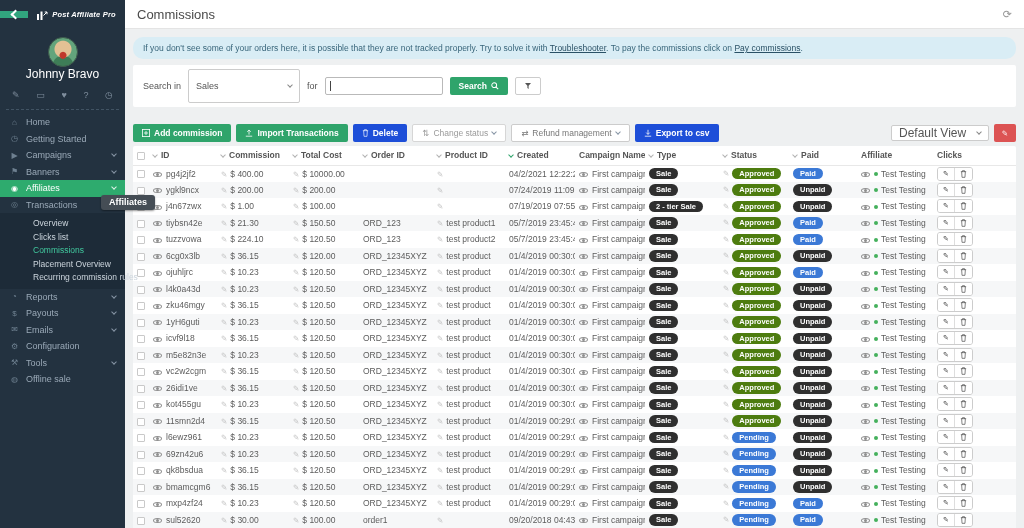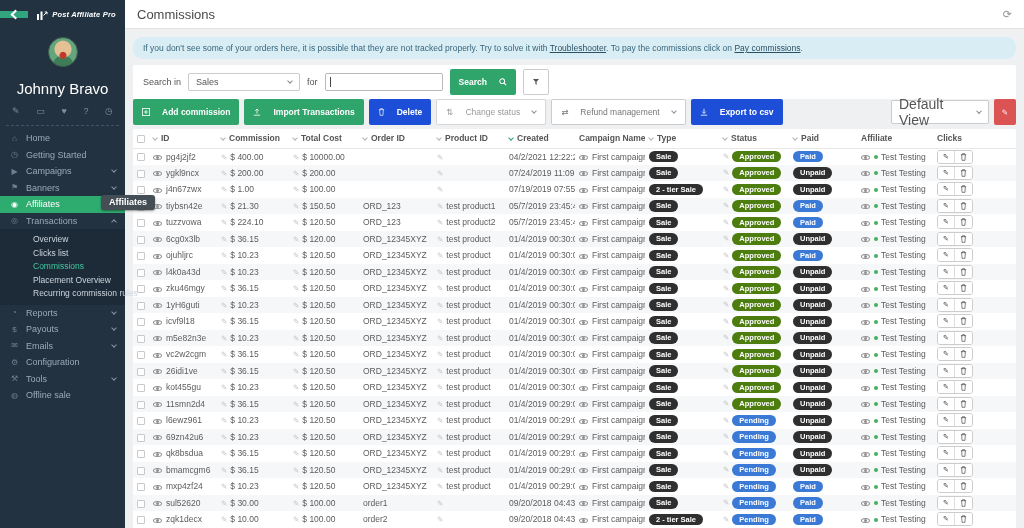--- a/index.html
+++ b/index.html
@@ -15,21 +15,21 @@
   .logo { flex:1; display:flex; align-items:center; justify-content:center; gap:4px; }
   .logo-text { color:#fff; font-size:7.5px; font-weight:bold; font-style:italic; letter-spacing:.2px; }
   .profile { text-align:center; padding-top:8px; }
   .avatar { width:30px; height:30px; border-radius:50%; margin:0 auto;
     background:
       radial-gradient(circle at 50% 62%, #c0392b 0 3px, rgba(0,0,0,0) 4px),
       radial-gradient(circle at 50% 40%, #e3c194 0 8px, rgba(0,0,0,0) 9px),
       radial-gradient(circle at 50% 100%, #3e7d57 0 10px, rgba(0,0,0,0) 11px),
       #63a57c;
     border:1px solid #3e5a4c; }
-  .username { color:#fff; font-size:15px; margin-top:13px; }
+  .username { color:#fff; font-size:12px; margin-top:0; }
   .quick-icons { display:flex; justify-content:space-between; padding:9px 12px 7px 12px; }
   .qico { color:#7f8e9d; font-size:9px; line-height:10px; cursor:pointer; }
   .dash { border-bottom:1px dashed #415363; margin:2px 6px 4px 6px; }
   .menu .mi { height:16.5px; display:flex; align-items:center; padding:0 9px; gap:6px; font-size:9px; color:#9aa9b7; cursor:pointer; }
   .mico { width:11px; text-align:center; font-size:8px; color:#6e8090; flex:0 0 11px; }
   .mlabel { flex:1; white-space:nowrap; overflow:hidden; }
   .chev { width:4px; height:4px; border-right:1px solid #8795a5; border-bottom:1px solid #8795a5; display:inline-block; transform:rotate(45deg); margin-top:-2px; }
   .chev-up { transform:rotate(-135deg); margin-top:2px; }
   .mi-active { background:#2eab6e; }
   .mi-active .mlabel, .mi-active .mico { color:#fff; }
@@ -42,36 +42,36 @@
   .main { flex:1; display:flex; flex-direction:column; min-width:0; }
   .topbar { height:29px; background:#fff; border-bottom:1px solid #e4e4e4; display:flex; align-items:center; padding:0 12px; }
   .page-title { font-size:13px; color:#4a4a4a; }
   .refresh { margin-left:auto; color:#9a9a9a; font-size:11px; cursor:pointer; }
   .content { flex:1; padding:8px; overflow:hidden; }
 
   .banner { background:#d9edf5; border-radius:10px; padding:6px 10px; font-size:8.5px; color:#38657a; }
   .banner a { color:#2a5166; text-decoration:underline; cursor:pointer; }
 
   .search-panel { background:#fff; margin-top:6px; border-radius:2px; padding:4px 10px; display:flex; align-items:center; gap:7px; font-size:9px; color:#555; }
-  .select { border:1px solid #ccc; border-radius:2px; height:18px; display:flex; align-items:center; padding:0 7px; gap:6px; background:#fff; cursor:pointer; }
+  .select { border:1px solid #ccc; border-radius:2px; height:34px; display:flex; align-items:center; padding:0 7px; gap:6px; background:#fff; cursor:pointer; }
   .select .chev { border-color:#888; margin-left:auto; }
   .sel-search { width:112px; }
   .search-input { width:118px; height:18px; border:1px solid #b9b9b9; border-radius:2px; background:#fff; display:flex; align-items:center; padding:0 4px; }
   .caret { width:1px; height:10px; background:#444; display:inline-block; }
-  .btn { height:26px; border:none; border-radius:2px; font-size:8.5px; display:inline-flex; align-items:center; gap:12px; padding:0 9px; cursor:pointer; font-family:inherit; }
+  .btn { height:18px; border:none; border-radius:2px; font-size:8.5px; display:inline-flex; align-items:center; gap:4px; padding:0 9px; cursor:pointer; font-family:inherit; }
   .btn-green { background:#2fa46b; color:#fff; font-weight:bold; }
   .btn-red { background:#1d4ed8; color:#fff; font-weight:bold; }
   .btn-blue { background:#1d4ed8; color:#fff; font-weight:bold; }
   .btn-light { background:#fff; border:1px solid #d6d6d6; color:#9a9a9a; }
   .btn-light2 { background:#fff; border:1px solid #ccc; color:#777; }
   .btn-filter { width:26px; justify-content:center; background:#fff; border:1px solid #ccc; }
 
-  .toolbar { margin-top:0; display:flex; align-items:center; gap:5px; }
+  .toolbar { margin-top:17px; display:flex; align-items:center; gap:5px; }
   .spacer { flex:1; }
-  .sel-view { width:98px; height:24px; font-size:14px; color:#555; }
+  .sel-view { width:98px; height:16px; font-size:12px; color:#555; }
   .btn-edit-view { width:22px; justify-content:center; background:#dc5353; color:#fff; }
 
   
   .table-wrap { margin-top:4px; background:#fff; border-radius:2px; }
   table { width:100%; border-collapse:collapse; table-layout:fixed; font-size:8.5px; color:#5c5c5c; }
   thead th { text-align:left; font-weight:bold; font-size:8.5px; color:#555; height:19px; padding:0 4px; border-bottom:1px solid #e8e8e8; white-space:nowrap; overflow:hidden; cursor:pointer; }
   tbody td { height:16.5px; padding:0 4px; white-space:nowrap; overflow:hidden; }
   tbody tr:nth-child(even) { background:#f6f7f8; }
   .sort { display:inline-block; width:4px; height:4px; border-right:1px solid #b2b2b2; border-bottom:1px solid #b2b2b2; transform:rotate(45deg); margin:0 4px 1px 0; }
   .sort-green { border-color:#2fa46b; }

